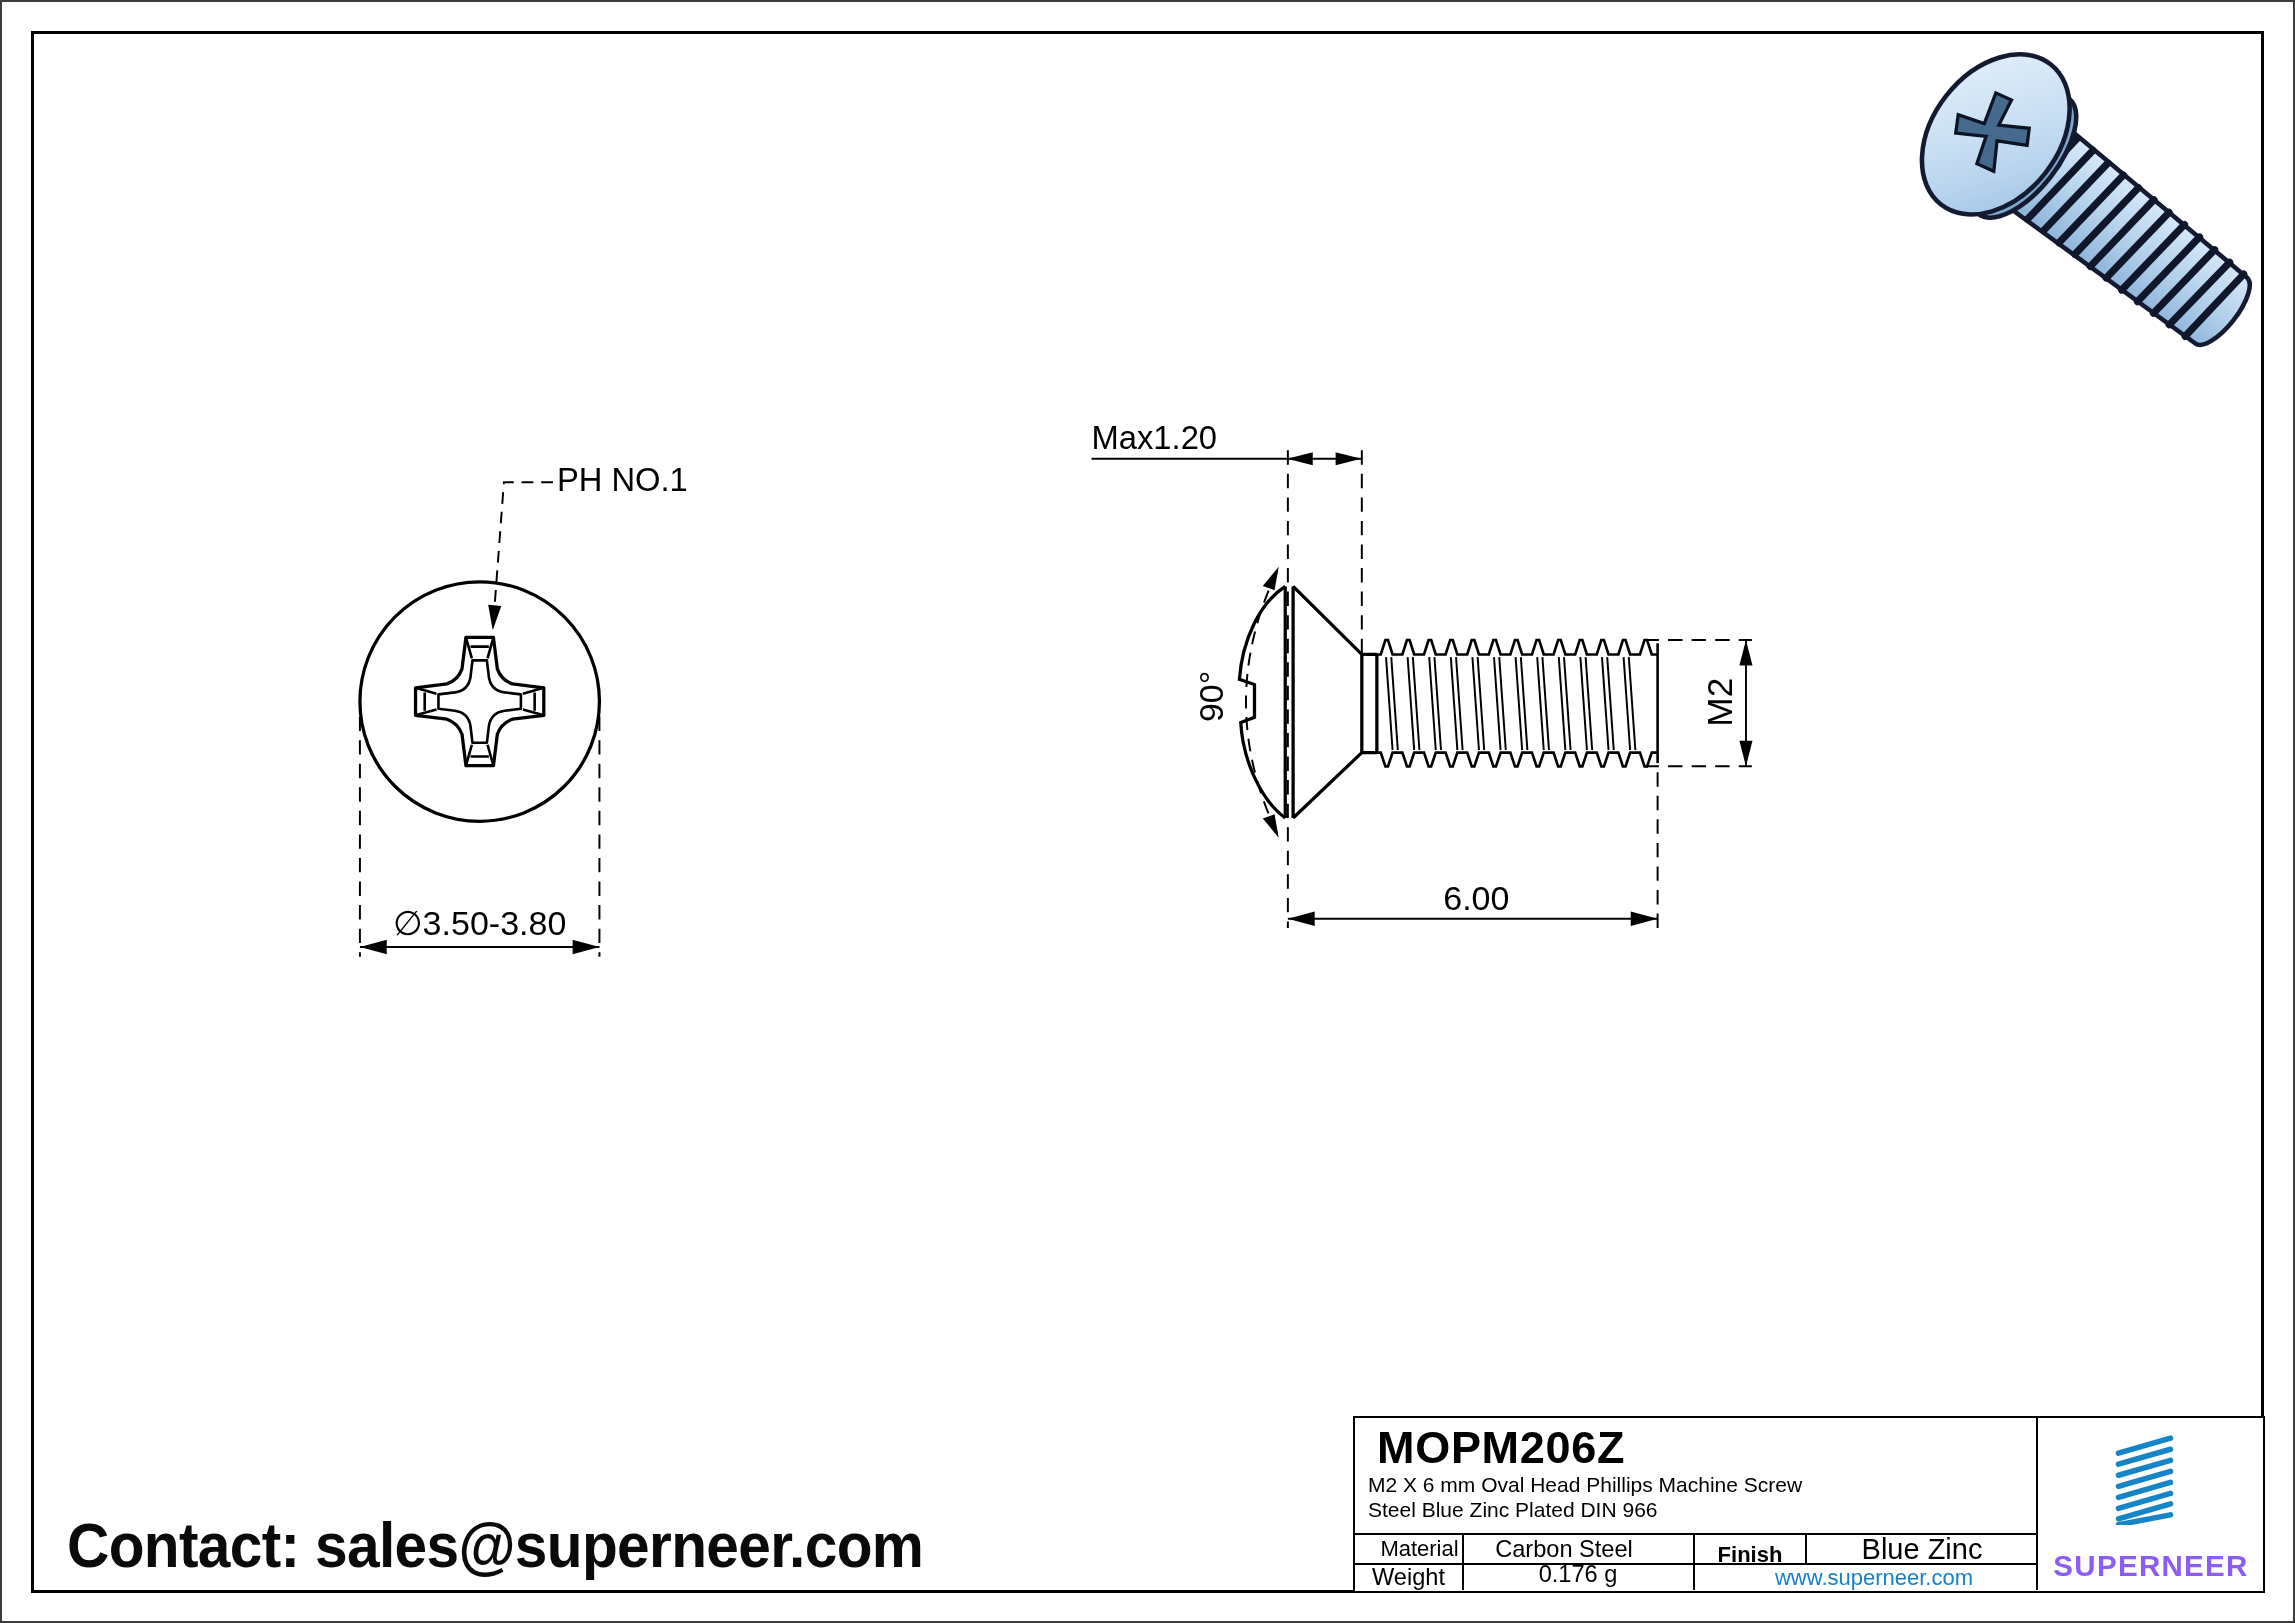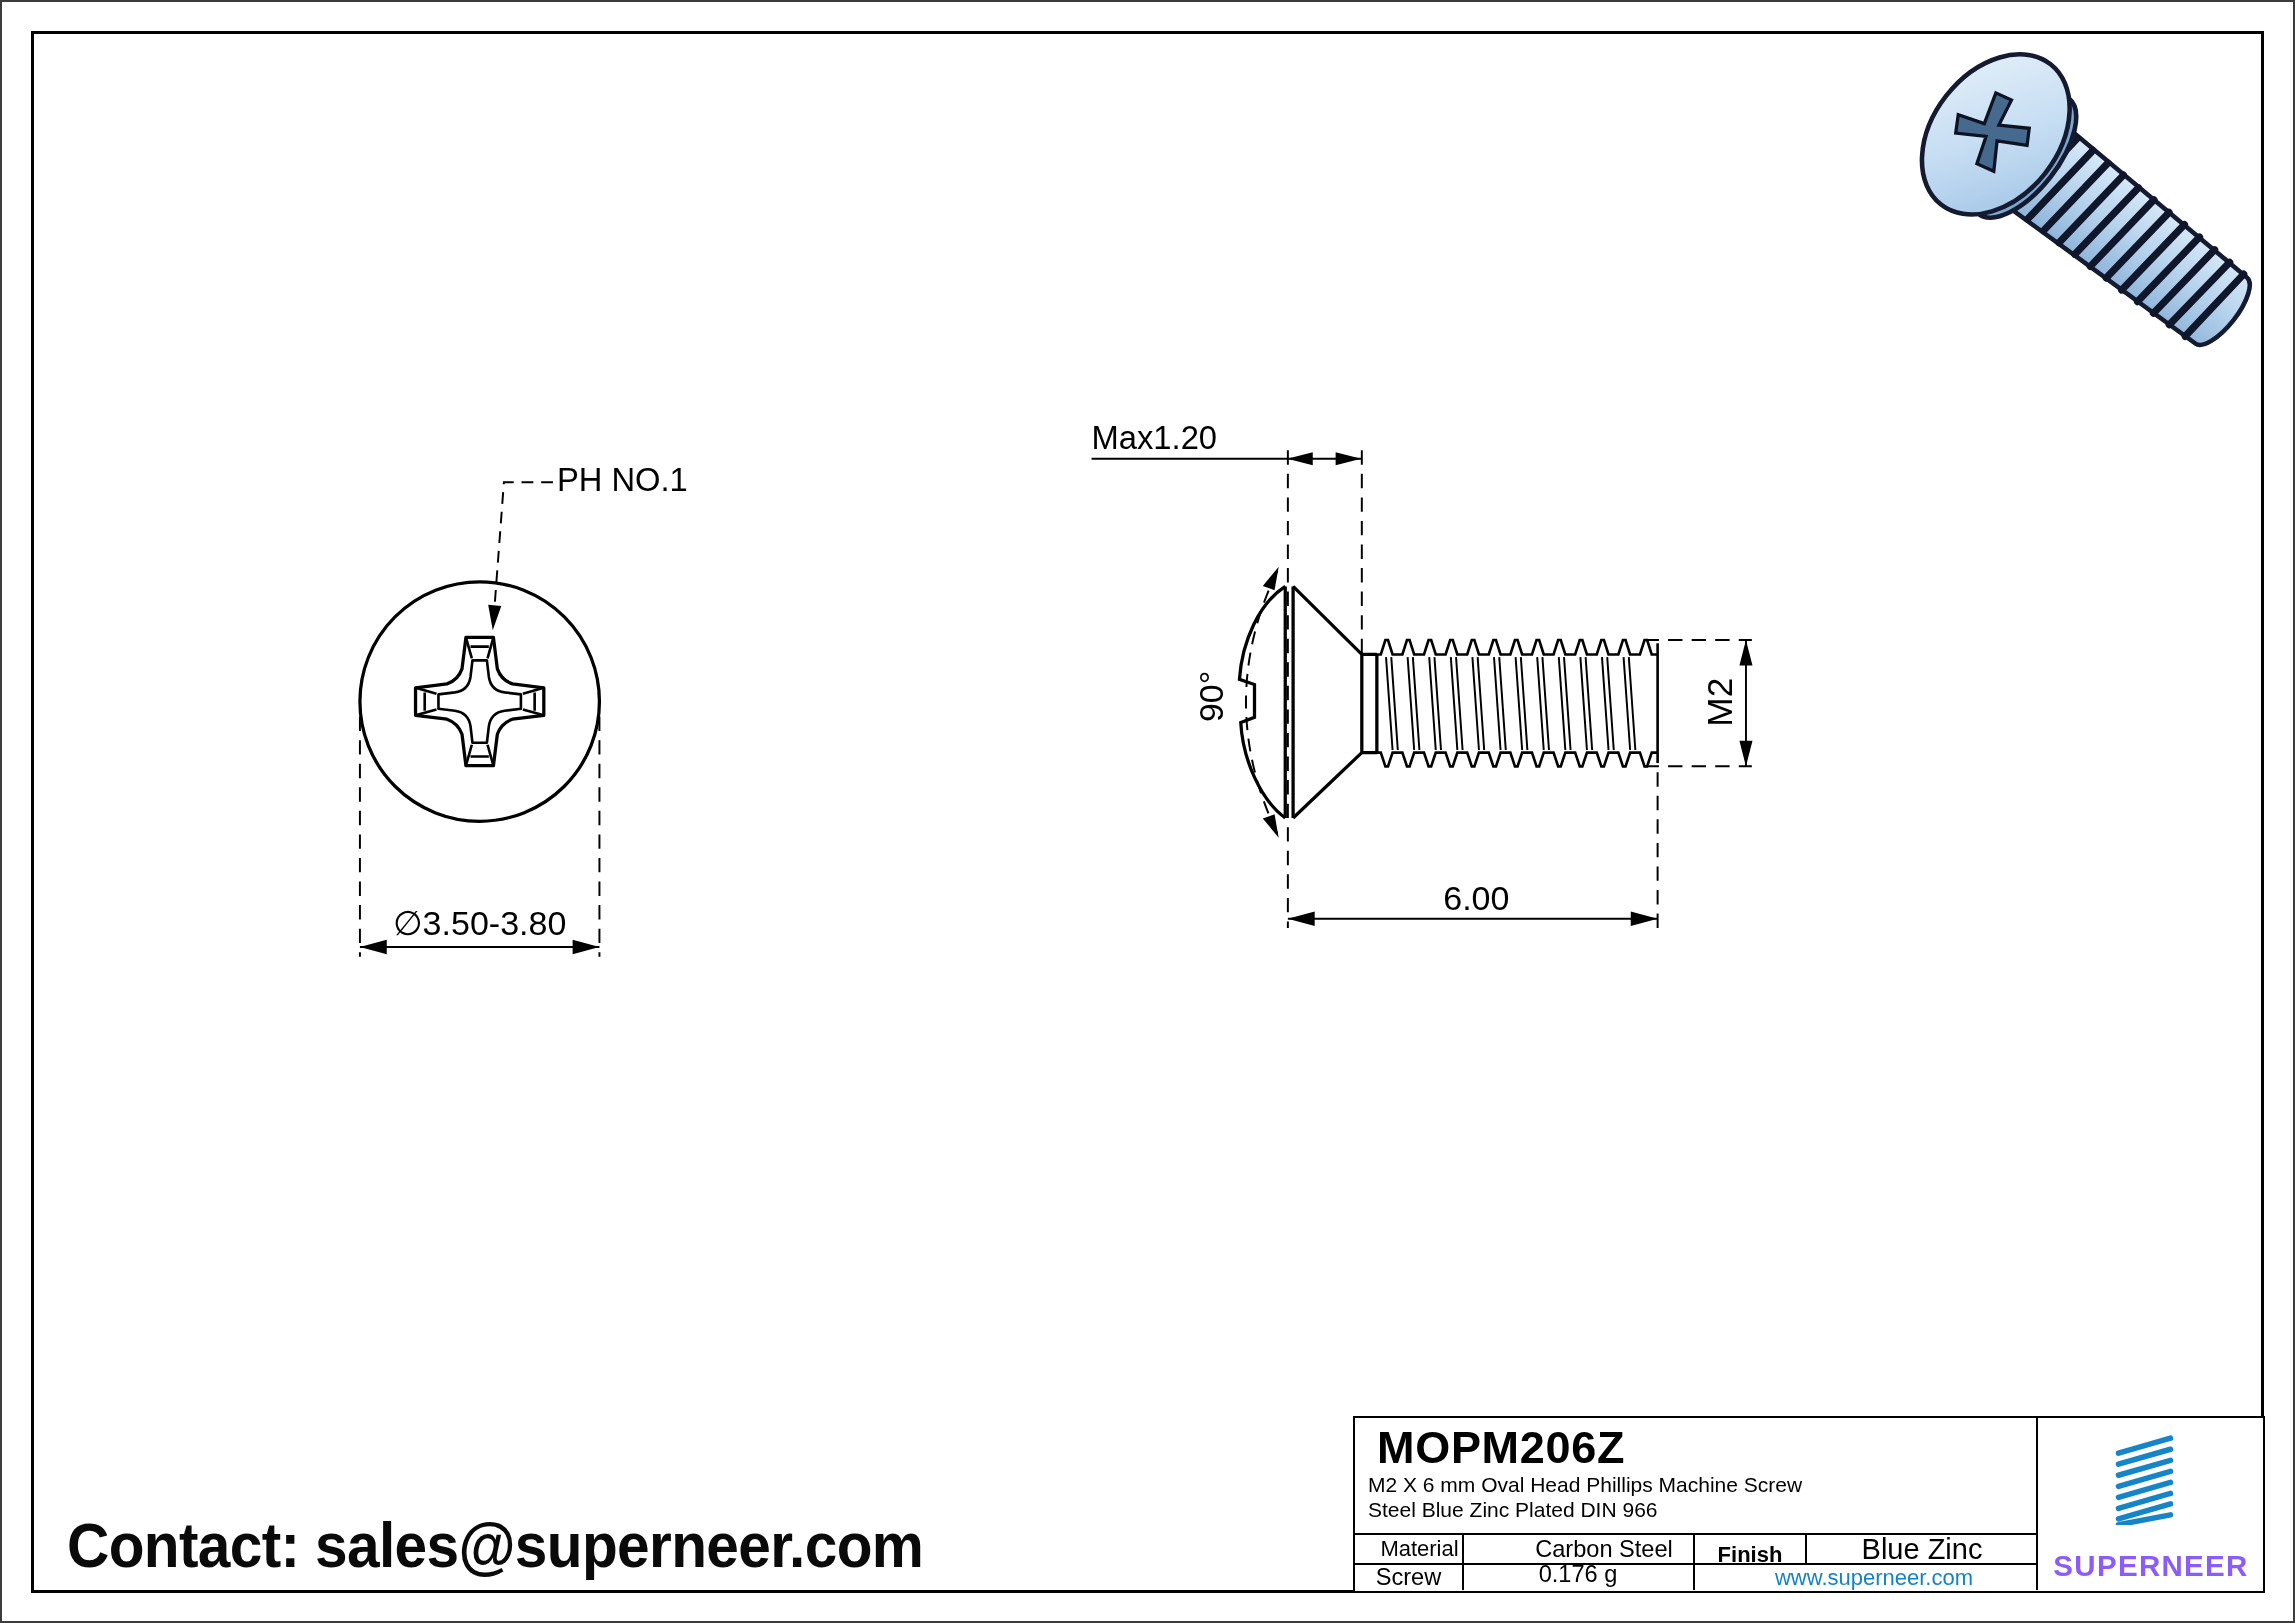--- a/index.html
+++ b/index.html
@@ -149,25 +149,25 @@
   <div class="vline" style="left:107px;top:115px;height:57px;"></div>
   <div class="vline" style="left:338px;top:115px;height:57px;"></div>
   <div class="vline" style="left:450px;top:115px;height:30px;"></div>
   <div class="vline" style="left:681px;top:0;height:172px;"></div>
 
   <div class="tb-part">MOPM206Z</div>
   <div class="tb-desc1">M2 X 6 mm  Oval Head Phillips Machine Screw</div>
   <div class="tb-desc2">Steel Blue Zinc Plated DIN 966</div>
 
   <div class="tb-cell" style="left:0;top:117px;width:129px;height:28px;">Material</div>
-  <div class="tb-cell" style="left:109px;top:117px;width:200px;height:28px;font-size:23.6px;margin-left:40px;">Carbon Steel</div>
+  <div class="tb-cell" style="left:109px;top:117px;width:200px;height:28px;font-size:23.6px;">Carbon Steel</div>
   <div class="tb-cell" style="left:340px;top:117px;width:110px;height:40px;font-weight:bold;">Finish</div>
   <div class="tb-cell" style="left:452px;top:117px;width:230px;height:28px;font-size:29px;">Blue Zinc</div>
 
-  <div class="tb-cell" style="left:0;top:147px;width:107px;height:25px;font-size:23.6px;">Screw</div>
+  <div class="tb-cell" style="left:0;top:147px;width:107px;height:25px;font-size:23.6px;">Weight</div>
   <div class="tb-cell" style="left:109px;top:147px;width:228px;height:18px;font-size:23.6px;">0.176 g</div>
   <div class="tb-cell tb-link" style="left:340px;top:147px;width:342px;height:25px;padding-left:8px;">www.superneer.com</div>
 
   <svg class="logo-stripes" width="65" height="93" viewBox="0 0 100 142">
     <g stroke="#1585c8" stroke-width="8.5" stroke-linecap="round">
       <line x1="10" y1="32" x2="90" y2="9"></line>
       <line x1="10" y1="49" x2="90" y2="26"></line>
       <line x1="10" y1="66" x2="90" y2="43"></line>
       <line x1="10" y1="83" x2="90" y2="60"></line>
       <line x1="10" y1="100" x2="90" y2="77"></line>

